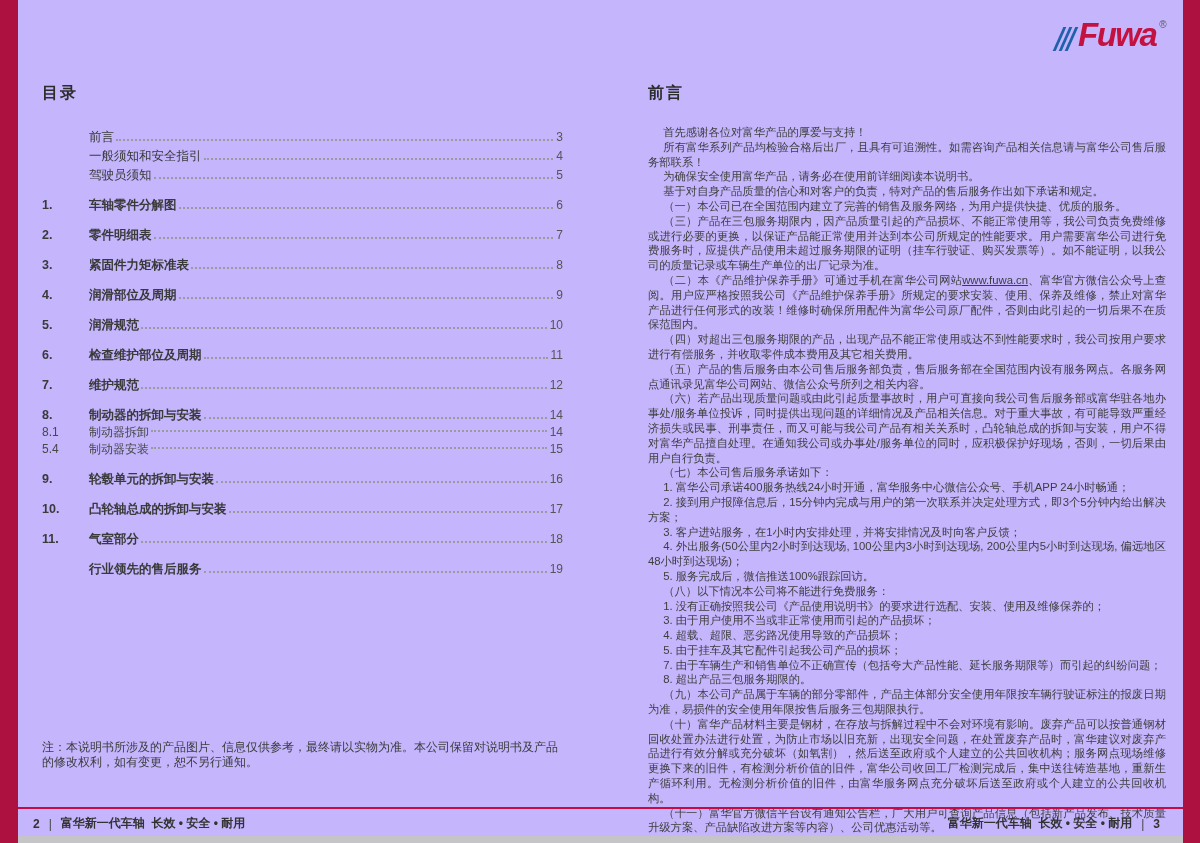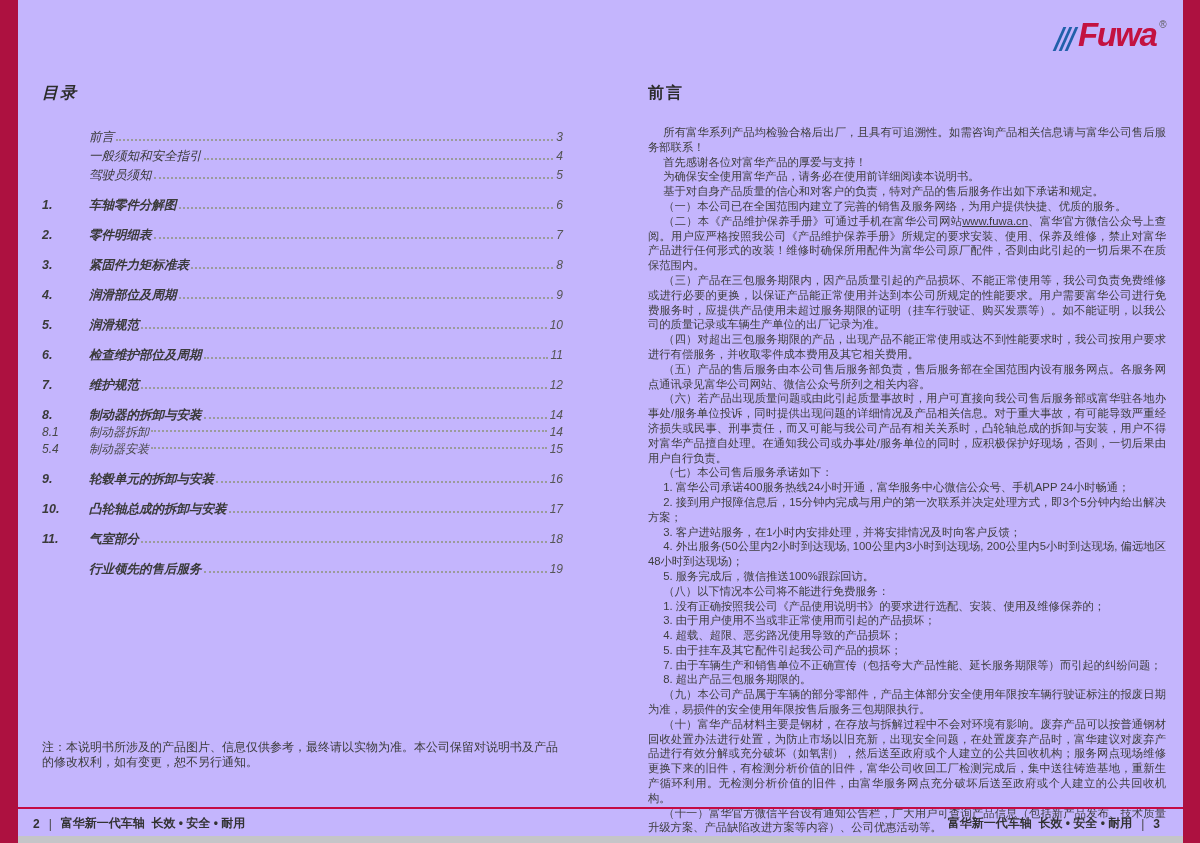--- a/index.html
+++ b/index.html
@@ -18,21 +18,21 @@
   .logo-slashes { display:flex; margin-top:9px; transform:skewX(-24deg); }
   .logo-slashes i { display:block; width:3px; height:24px; background:#2160aa; margin-right:3px; }
   .logo-text { font-size:33px; line-height:34px; font-weight:bold; font-style:italic;
                color:#c31240; letter-spacing:-1.5px; margin-left:2px; }
   .logo-reg { font-size:10px; color:#5a5a5a; margin-left:3px; margin-top:1px; }
 
   
   .page-h { font-size:16px; line-height:18px; font-weight:bold; color:#2d2d2d; letter-spacing:2px; margin:0; }
 
   
-  .page-left { position:absolute; left:42px; top:84px; width:521px;font-style:italic; }
+  .page-left { position:absolute; left:42px; top:84px; width:521px; }
   .toc-list { margin-top:28px; }
   .toc-row { display:flex; align-items:flex-end; font-size:12.5px; line-height:14px; color:#3a3a3a; }
   .toc-row .num { width:47px; flex:none; }
   .toc-row .dots { flex:1; border-bottom:2px dotted #9b9b9b; margin:0 3px 3px 2px; }
   .toc-row .pg { flex:none; font-size:12px; color:#555; font-weight:normal; }
   .t-intro { margin-top:5px; font-weight:normal; }
   .t-main  { margin-top:16px; font-weight:bold; }
   .t-sub   { margin-top:3px;  font-weight:normal; font-size:12px; color:#474747;align-items:center; }
   .toc-note { position:absolute; left:42px; top:740px; width:526px;
               font-size:12px; line-height:15px; color:#3c3c3c; }
@@ -194,33 +194,33 @@
           <span class="pg">19</span>
         </div>
       </div>
   </div>
   <div class="toc-note">注：本说明书所涉及的产品图片、信息仅供参考，最终请以实物为准。本公司保留对说明书及产品的修改权利，如有变更，恕不另行通知。</div>
 
   <div class="page-right">
     <h1 class="page-h">前言</h1>
     <div class="preface-body">
 
+        <p><span>首先感谢各位对富华产品的厚爱与支持！</span><span class="weblink"></span><span></span></p>
+
         <p><span>所有富华系列产品均检验合格后出厂，且具有可追溯性。如需咨询产品相关信息请与富华公司售后服务部联系！</span><span class="weblink"></span><span></span></p>
 
-        <p><span>首先感谢各位对富华产品的厚爱与支持！</span><span class="weblink"></span><span></span></p>
-
         <p><span>为确保安全使用富华产品，请务必在使用前详细阅读本说明书。</span><span class="weblink"></span><span></span></p>
 
         <p><span>基于对自身产品质量的信心和对客户的负责，特对产品的售后服务作出如下承诺和规定。</span><span class="weblink"></span><span></span></p>
 
         <p><span>（一）本公司已在全国范围内建立了完善的销售及服务网络，为用户提供快捷、优质的服务。</span><span class="weblink"></span><span></span></p>
 
+        <p><span>（三）产品在三包服务期限内，因产品质量引起的产品损坏、不能正常使用等，我公司负责免费维修或进行必要的更换，以保证产品能正常使用并达到本公司所规定的性能要求。用户需要富华公司进行免费服务时，应提供产品使用未超过服务期限的证明（挂车行驶证、购买发票等）。如不能证明，以我公司的质量记录或车辆生产单位的出厂记录为准。</span><span class="weblink"></span><span></span></p>
+
         <p><span>（二）本《产品维护保养手册》可通过手机在富华公司网站</span><span class="weblink">www.fuwa.cn</span><span>、富华官方微信公众号上查阅。用户应严格按照我公司《产品维护保养手册》所规定的要求安装、使用、保养及维修，禁止对富华产品进行任何形式的改装！维修时确保所用配件为富华公司原厂配件，否则由此引起的一切后果不在质保范围内。</span></p>
-
-        <p><span>（三）产品在三包服务期限内，因产品质量引起的产品损坏、不能正常使用等，我公司负责免费维修或进行必要的更换，以保证产品能正常使用并达到本公司所规定的性能要求。用户需要富华公司进行免费服务时，应提供产品使用未超过服务期限的证明（挂车行驶证、购买发票等）。如不能证明，以我公司的质量记录或车辆生产单位的出厂记录为准。</span><span class="weblink"></span><span></span></p>
 
         <p><span>（四）对超出三包服务期限的产品，出现产品不能正常使用或达不到性能要求时，我公司按用户要求进行有偿服务，并收取零件成本费用及其它相关费用。</span><span class="weblink"></span><span></span></p>
 
         <p><span>（五）产品的售后服务由本公司售后服务部负责，售后服务部在全国范围内设有服务网点。各服务网点通讯录见富华公司网站、微信公众号所列之相关内容。</span><span class="weblink"></span><span></span></p>
 
         <p><span>（六）若产品出现质量问题或由此引起质量事故时，用户可直接向我公司售后服务部或富华驻各地办事处/服务单位投诉，同时提供出现问题的详细情况及产品相关信息。对于重大事故，有可能导致严重经济损失或民事、刑事责任，而又可能与我公司产品有相关关系时，凸轮轴总成的拆卸与安装，用户不得对富华产品擅自处理。在通知我公司或办事处/服务单位的同时，应积极保护好现场，否则，一切后果由用户自行负责。</span><span class="weblink"></span><span></span></p>
 
         <p><span>（七）本公司售后服务承诺如下：</span><span class="weblink"></span><span></span></p>
 
         <p><span>1. 富华公司承诺400服务热线24小时开通，富华服务中心微信公众号、手机APP 24小时畅通；</span><span class="weblink"></span><span></span></p>

